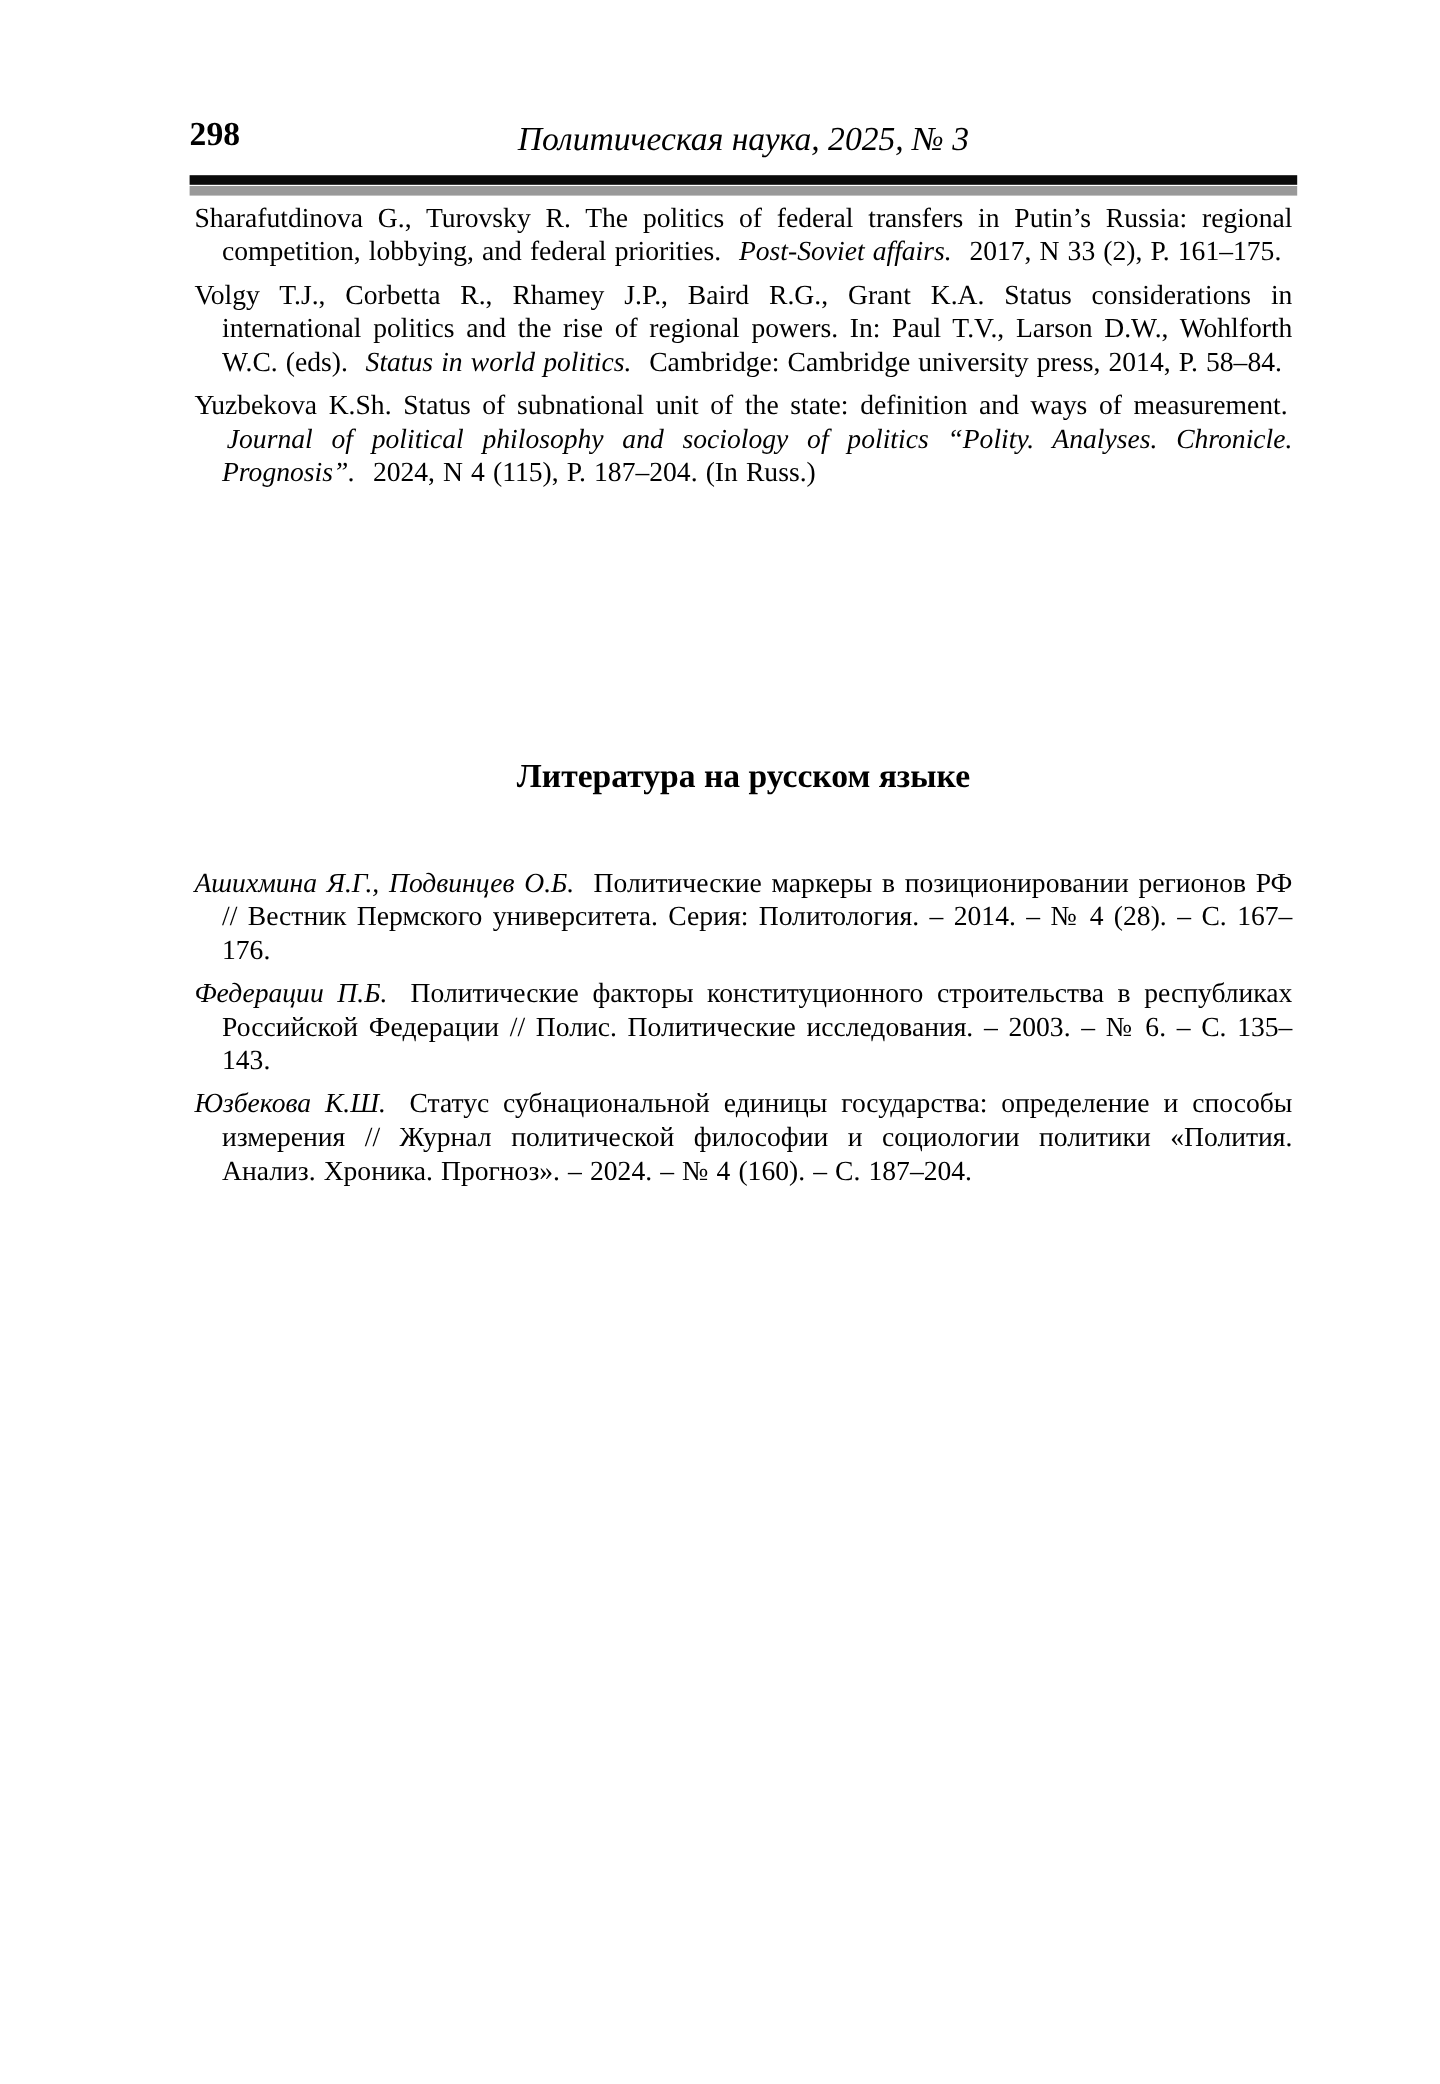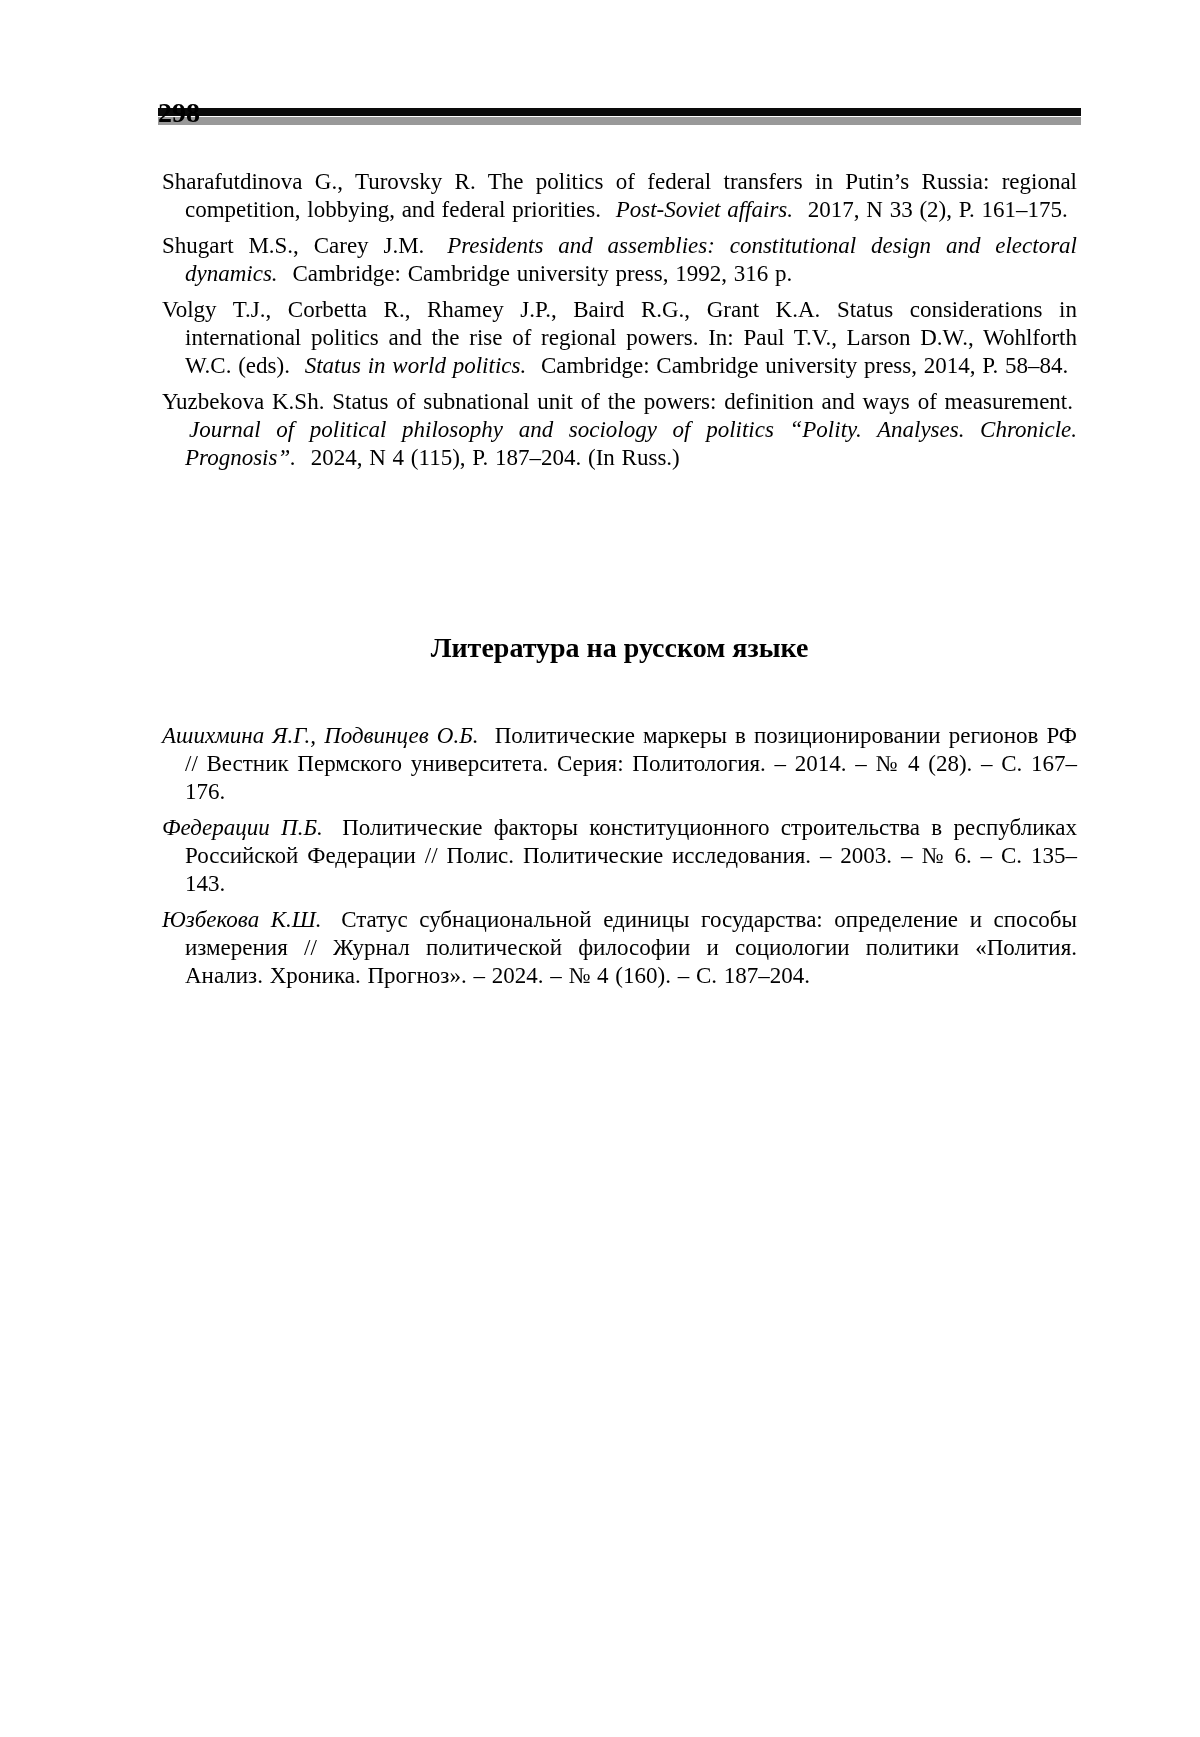--- a/index.html
+++ b/index.html
@@ -69,34 +69,34 @@
   }
 </style>
 </head>
 <body>
 
 <div class="page">
 
   <header class="page-header">
     <div class="running-head">
       <span class="page-number">298</span>
+      <span class="journal-title">Политическая наука, 2025, № 3</span>
     </div>
     <div class="header-rule">
       <div class="rule-thick"></div>
       <div class="rule-thin"></div>
     </div>
   </header>
 
   <main class="content">
 
     <section class="ref-list ref-list-en">
       <p class="ref"><span>Sharafutdinova G., Turovsky R. The politics of federal transfers in Putin’s Russia: regional competition, lobbying, and federal priorities. </span><i>Post-Soviet affairs.</i><span> 2017, N 33 (2), P. 161–175.</span></p>
-      <p class="ref"><span>Shugart M.S., Carey J.M. </span><i>Presidents and assemblies: constitutional design and electoral dynamics.</i><span> Cambridge: Cambridge university press, 1992, 316 p.</span></p>
       <p class="ref"><span>Volgy T.J., Corbetta R., Rhamey J.P., Baird R.G., Grant K.A. Status considerations in international politics and the rise of regional powers. In: Paul T.V., Larson D.W., Wohlforth W.C. (eds). </span><i>Status in world politics.</i><span> Cambridge: Cambridge university press, 2014, P. 58–84.</span></p>
-      <p class="ref"><span>Yuzbekova K.Sh. Status of subnational unit of the powers: definition and ways of meas­urement. </span><i>Journal of political philosophy and sociology of politics “Polity. Analyses. Chronicle. Prognosis”.</i><span> 2024, N 4 (115), P. 187–204. (In Russ.)</span></p>
+      <p class="ref"><span>Yuzbekova K.Sh. Status of subnational unit of the state: definition and ways of meas­urement. </span><i>Journal of political philosophy and sociology of politics “Polity. Analyses. Chronicle. Prognosis”.</i><span> 2024, N 4 (115), P. 187–204. (In Russ.)</span></p>
     </section>
 
     <h2 class="section-heading">Литература на русском языке</h2>
 
     <section class="ref-list ref-list-ru">
       <p class="ref"><i>Ашихмина Я.Г., Подвинцев О.Б.</i><span> Политические маркеры в позиционировании регионов РФ // Вестник Пермского университета. Серия: Политология. – 2014. – № 4 (28). – С. 167–176.</span></p>
       <p class="ref"><i>Федерации П.Б.</i><span> Политические факторы конституционного строительства в рес­публиках Российской Федерации // Полис. Политические исследования. – 2003. – № 6. – С. 135–143.</span></p>
       <p class="ref"><i>Юзбекова К.Ш.</i><span> Статус субнациональной единицы государства: определение и способы измерения // Журнал политической философии и социологии полити­ки «Полития. Анализ. Хроника. Прогноз». – 2024. – № 4 (160). – С. 187–204.</span></p>
     </section>
 

